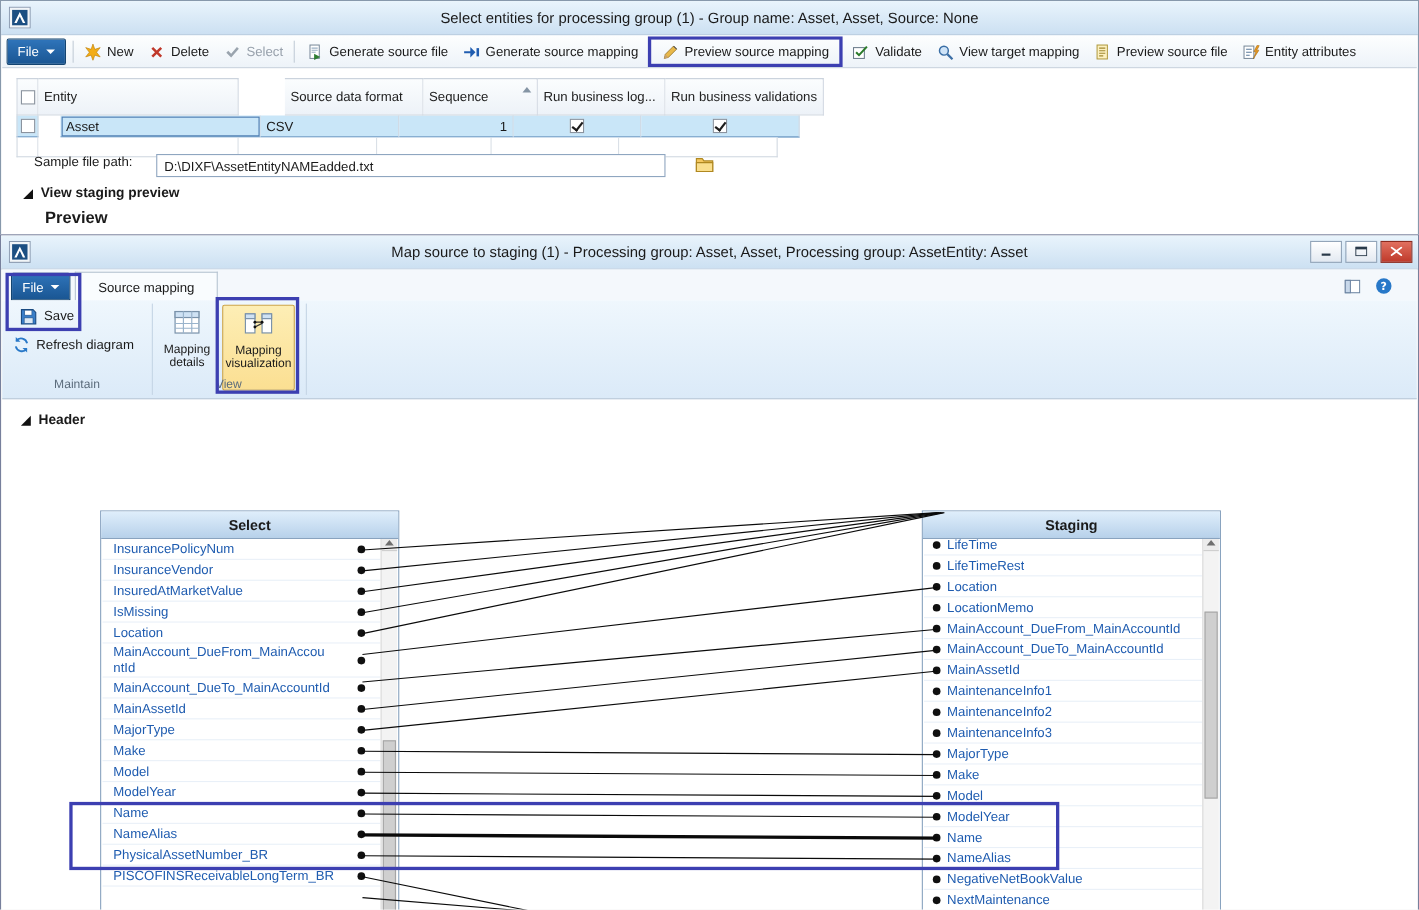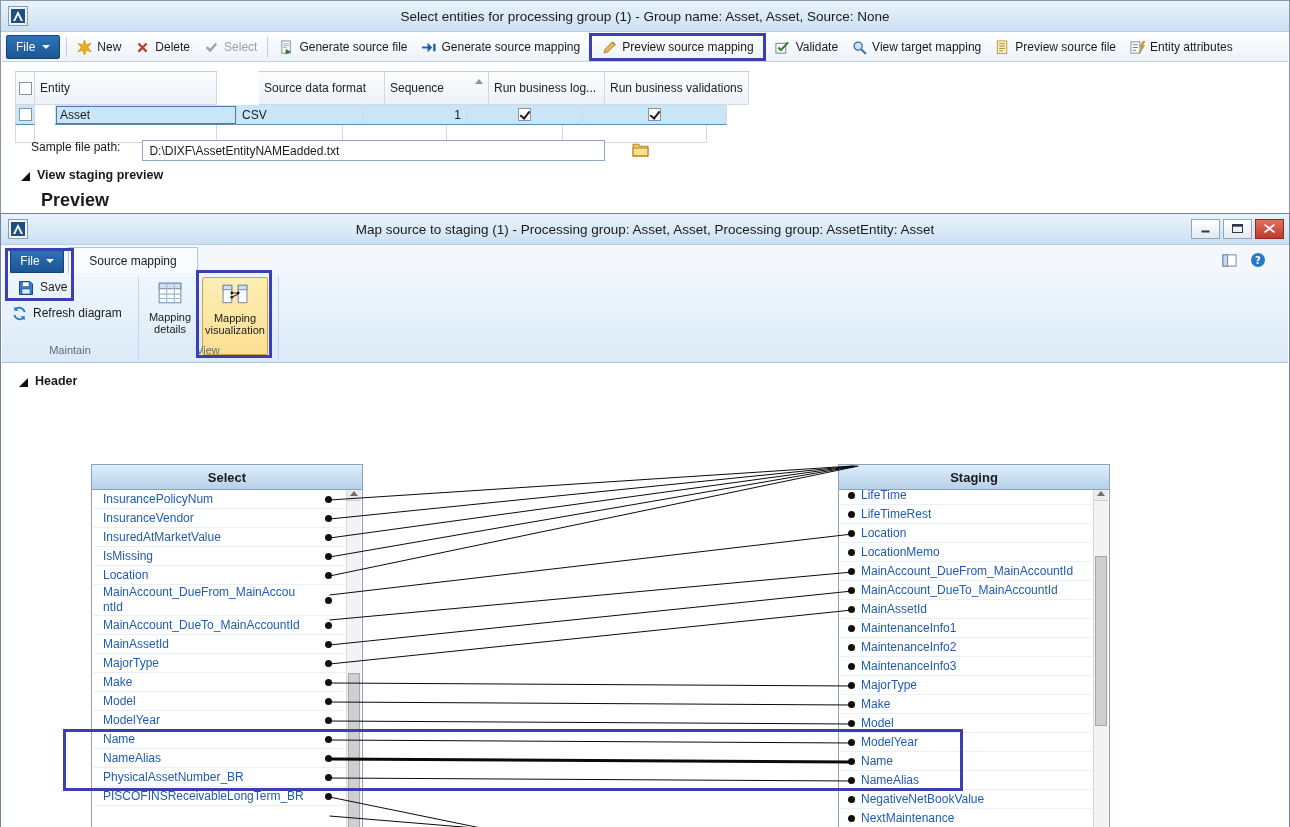--- a/index.html
+++ b/index.html
@@ -37,21 +37,21 @@
   .cell-center{justify-content:center}
   .focus-cell{outline:1px solid #4a7ab0;outline-offset:-2px}
   .sort-asc{position:absolute;right:5px;top:7px;width:0;height:0;border-left:4px solid transparent;border-right:4px solid transparent;border-bottom:5px solid #8494a4}
   .cb{width:13px;height:13px;border:1px solid #8a939e;background:#fff;position:relative;flex:none}
   .cb.checked::after{content:"";position:absolute;left:3px;top:0;width:4px;height:8px;border:solid #1c1c1c;border-width:0 2px 2px 0;transform:rotate(38deg)}
   .path-row{position:absolute;left:30px;top:139px;display:flex;gap:22px}
   .path-input{width:463px;height:21px;border:1px solid #8fa6c0;background:#fff;display:flex;align-items:center;padding:0 6px}
   .folder-btn{width:26px;height:22px;display:grid;place-items:center}
   .section-hdr{position:absolute;left:20px;display:flex;align-items:flex-end;gap:7px;font-weight:bold;font-size:12.5px}
   .tri{width:0;height:0;border-bottom:9px solid #111;border-left:9px solid transparent;margin-bottom:1px}
-  .preview-label{position:absolute;left:40px;top:189px;font-weight:bold;font-size:18px}
+  .preview-label{position:absolute;left:40px;top:189px;font-weight:bold;font-size:15px}
   
   .tabrow{position:absolute;left:1px;right:1px;top:31px;height:28px;background:#f4f8fc}
   .file-tab{position:absolute;left:8px;top:3px;width:54px;height:25px;background:linear-gradient(#2f74ba,#1a5693);color:#fff;border:1px solid #134471;border-radius:2px 2px 0 0;display:flex;align-items:center;justify-content:center;gap:6px}
   .srcmap-tab{position:absolute;left:66px;top:2px;width:130px;height:26px;background:#f9fcfe;border:1px solid #b6c4d2;border-bottom:none;display:flex;align-items:center;justify-content:center}
   .tab-ic{position:absolute;top:7px;width:17px;height:16px;display:grid;place-items:center}
   .ribbon{position:absolute;left:1px;right:1px;top:59px;height:90px;background:linear-gradient(#eff7fd,#dbeaf8);border-bottom:1px solid #b2c4d6}
   .rb-small{position:absolute;display:flex;gap:6px;white-space:nowrap}
   .rb-sep{position:absolute;top:3px;bottom:3px;width:1px;background:#c5d5e5}
   .rb-group-label{position:absolute;top:71px;font-size:11px;color:#5c6c7c;text-align:center}
   .rb-big{position:absolute;top:4px;height:78px;display:flex;flex-direction:column;align-items:center;gap:2px;font-size:11px;line-height:1.15;text-align:center;padding:3px 2px}

